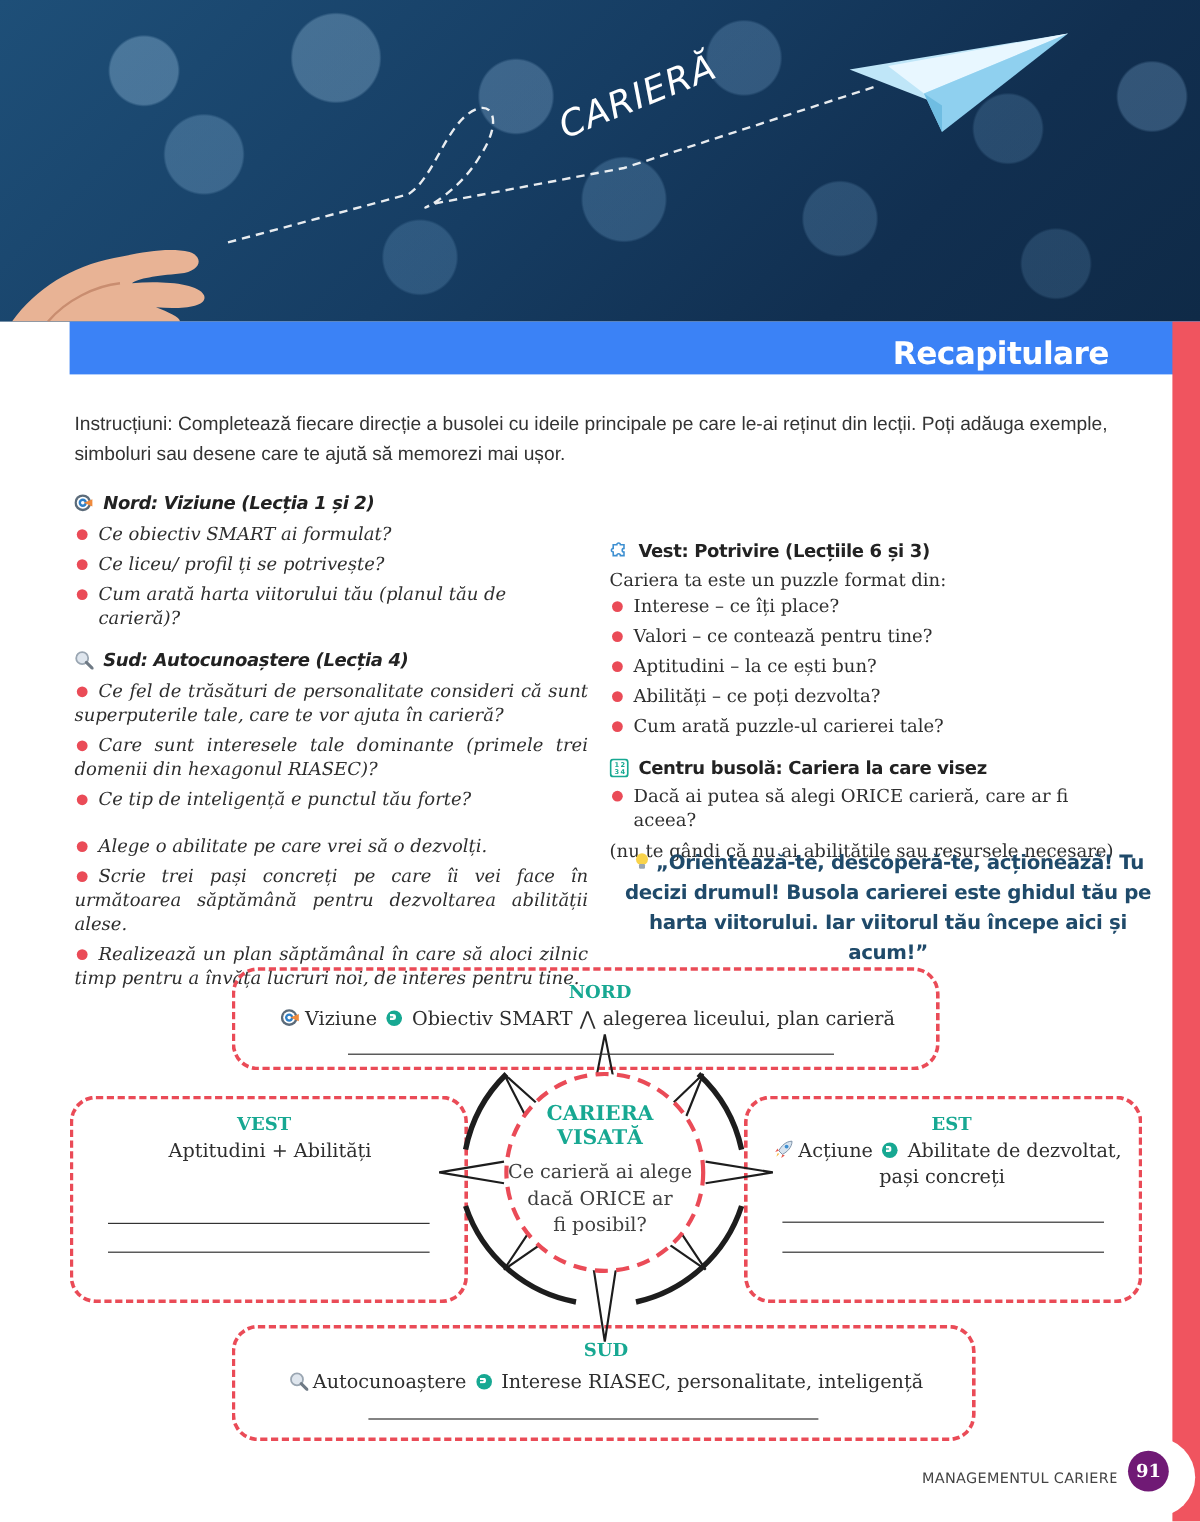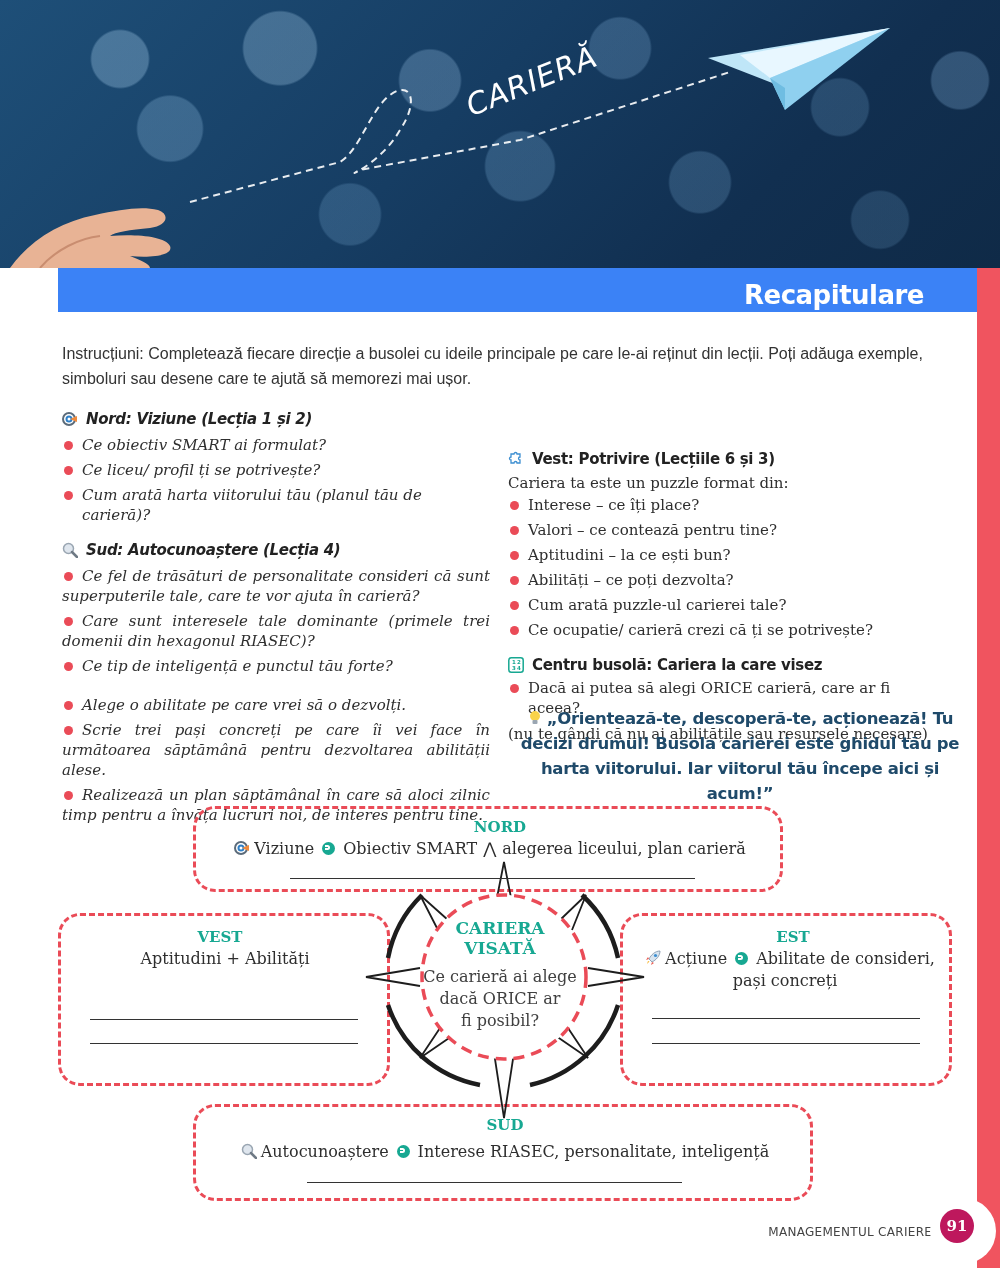--- a/index.html
+++ b/index.html
@@ -45,21 +45,21 @@
   .side-strip {
     position: absolute; left: 977px; top: 268px; width: 23px; height: 1000px;
     background: #f0545f;
   }
   .page-badge-bg {
     position: absolute; left: 930px; top: 1198px; width: 66px; height: 66px;
     border-radius: 50%; background: #ffffff;
   }
   .page-badge {
     position: absolute; left: 940px; top: 1209px; width: 34px; height: 34px;
-    border-radius: 50%; background: #be185d; color: #fff;
+    border-radius: 50%; background: #701a75; color: #fff;
     font-family: "DejaVu Serif", serif; font-size: 15px; font-weight: bold;
     display: flex; align-items: center; justify-content: center;
   }
   .footer-text {
     position: absolute; right: 64px; top: 1225px;
     font-family: "DejaVu Sans", sans-serif; font-size: 12px; color: #444;
     letter-spacing: 0.3px;
   }
 
   
@@ -215,21 +215,20 @@
         </svg>
     </span>
     <span>Vest: Potrivire (Lecțiile 6 și 3)</span>
   </div>
   <div class="plain">Cariera ta este un puzzle format din:</div>
   <div class="bullet" style="margin-top:2px">Interese – ce îți place?</div>
   <div class="bullet">Valori – ce contează pentru tine?</div>
   <div class="bullet">Aptitudini – la ce ești bun?</div>
   <div class="bullet">Abilități – ce poți dezvolta?</div>
   <div class="bullet">Cum arată puzzle-ul carierei tale?</div>
-  <div class="bullet">Ce ocupatie/ carieră crezi că ți se potrivește?</div>
 
   <div class="gap"></div>
 
   <div class="sec-head">
     <span class="ico">
       <svg width="16" height="16" viewBox="0 0 16 16">
           <rect x="0.8" y="0.8" width="14.4" height="14.4" rx="2.5" fill="#ffffff" stroke="#17a892" stroke-width="1.5"></rect>
           <text x="4" y="7" font-size="5.5" fill="#17a892" font-family="DejaVu Sans, sans-serif">1</text>
           <text x="9" y="7" font-size="5.5" fill="#17a892" font-family="DejaVu Sans, sans-serif">2</text>
           <text x="4" y="13" font-size="5.5" fill="#17a892" font-family="DejaVu Sans, sans-serif">3</text>
@@ -315,21 +314,21 @@
 <div class="dline" style="left:632px; top:948px; width:316px;">
   <div>
     <span class="inline-ico">
       <svg width="16" height="16" viewBox="0 0 16 16">
           <path d="M15 1 C 10 1, 6 5, 4 9 L 7 12 C 11 10, 15 6, 15 1 Z" fill="#d8e4ef" stroke="#7a8fa6" stroke-width="0.8"></path>
           <circle cx="10.5" cy="5.5" r="1.6" fill="#3d8fd1"></circle>
           <path d="M4 9 L1 10 L3 7 Z" fill="#e85a4f"></path>
           <path d="M7 12 L6 15 L9 13 Z" fill="#e85a4f"></path>
           <path d="M4.5 11.5 L2 14 L3 11 Z" fill="#f7b733"></path>
         </svg>
-    </span><span>Acțiune</span><span class="arrow-ico"></span><span>Abilitate de consideri,</span>
+    </span><span>Acțiune</span><span class="arrow-ico"></span><span>Abilitate de dezvoltat,</span>
   </div>
   <div style="margin-left:-10px">pași concreți</div>
 </div>
 <div class="wline" style="left:652px; top:1018px; width:268px;"></div>
 <div class="wline" style="left:652px; top:1043px; width:268px;"></div>
 
 <div class="dir-label" style="left:445px; top:1116px; width:120px;">SUD</div>
 <div class="dline" style="left:200px; top:1141px; width:610px;">
   <span class="inline-ico">
     <svg width="16" height="16" viewBox="0 0 16 16">

